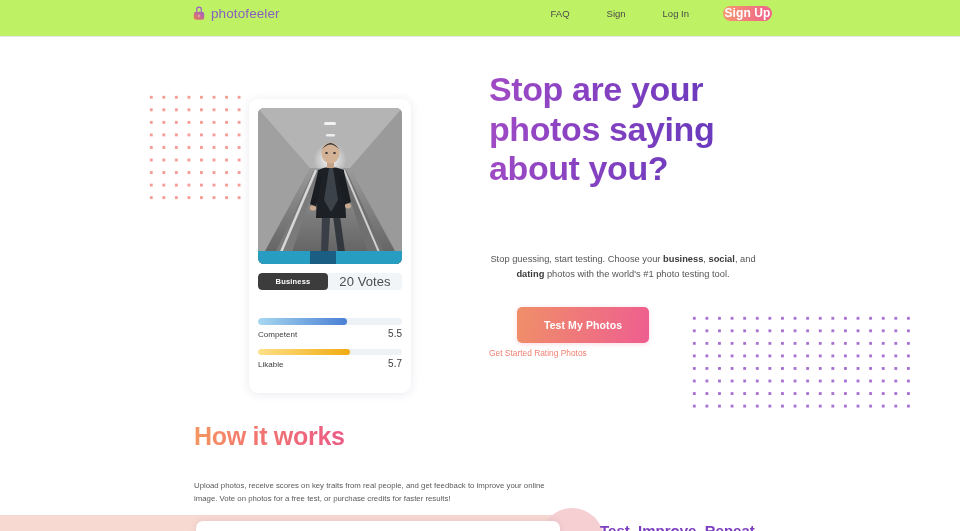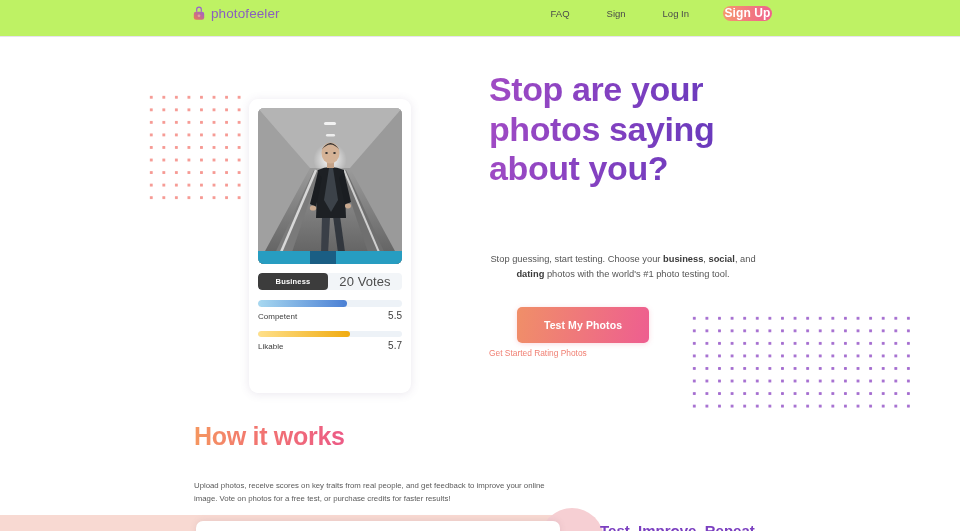--- a/index.html
+++ b/index.html
@@ -92,21 +92,21 @@
     font-size: 7.5px; font-weight: 700; border-radius: 4px;
     display: flex; align-items: center; justify-content: center;
     cursor: pointer; letter-spacing: .2px;
   }
   .tab-votes {
     flex: 1; color: #4d4d4d; font-size: 13px;
     display: flex; align-items: center; justify-content: center;
     letter-spacing: .1px;
   }
 
-  .traits { margin-top: 10px; width: 144px; text-align: center; }
+  .traits { margin-top: 28px; width: 144px; text-align: center; }
   .trait { margin-bottom: 10px; }
   .bar-track {
     width: 144px; height: 6.5px; border-radius: 4px;
     background: #edf2f7; overflow: hidden;
   }
   .bar-fill { height: 100%; border-radius: 4px; }
   .bar-blue   { background: linear-gradient(90deg,#a7d8f0 0%, #4a7fd4 100%); }
   .bar-yellow { background: linear-gradient(90deg,#ffe08a 0%, #f0ab10 100%); }
   .bar-green  { background: linear-gradient(90deg,#8fe0b0 0%, #14b866 100%); }
   .trait-row {

